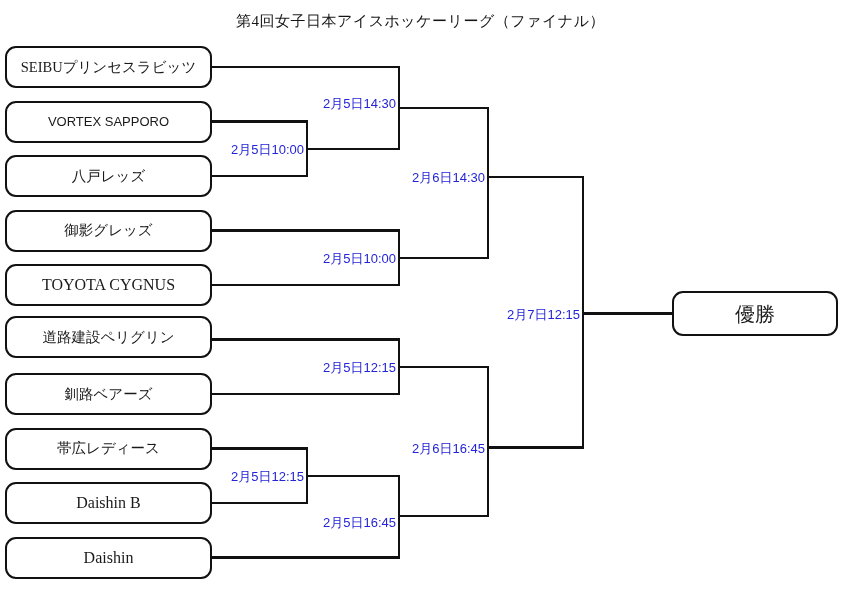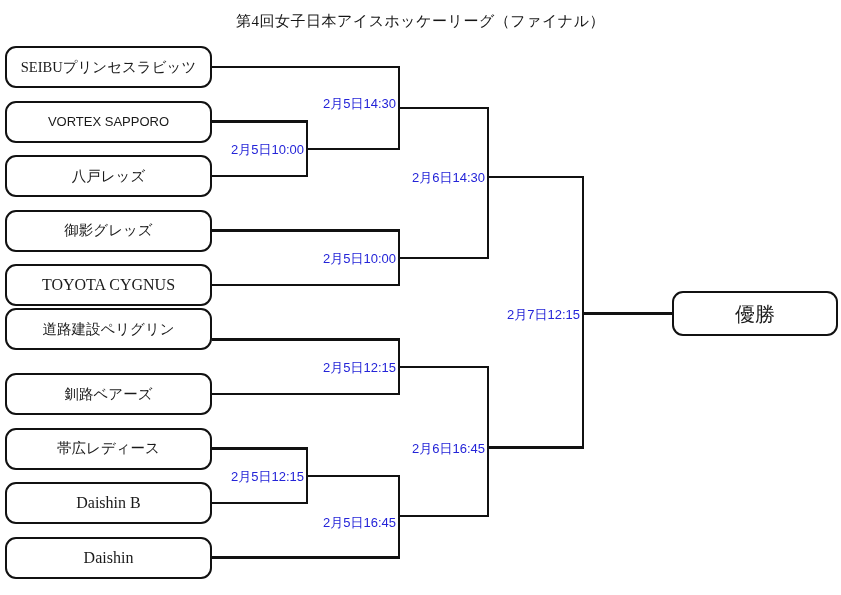--- a/index.html
+++ b/index.html
@@ -108,21 +108,21 @@
   </div>
   <div class="node-box team-box" style="top:155px;">
     <span>八戸レッズ</span>
   </div>
   <div class="node-box team-box" style="top:209.5px;">
     <span>御影グレッズ</span>
   </div>
   <div class="node-box team-box serif-latin" style="top:264px;">
     <span>TOYOTA CYGNUS</span>
   </div>
-  <div class="node-box team-box" style="top:308px;">
+  <div class="node-box team-box" style="top:316px;">
     <span>道路建設ペリグリン</span>
   </div>
   <div class="node-box team-box" style="top:373px;">
     <span>釧路ベアーズ</span>
   </div>
   <div class="node-box team-box" style="top:427.5px;">
     <span>帯広レディース</span>
   </div>
   <div class="node-box team-box serif-latin" style="top:482px;">
     <span>Daishin B</span>

